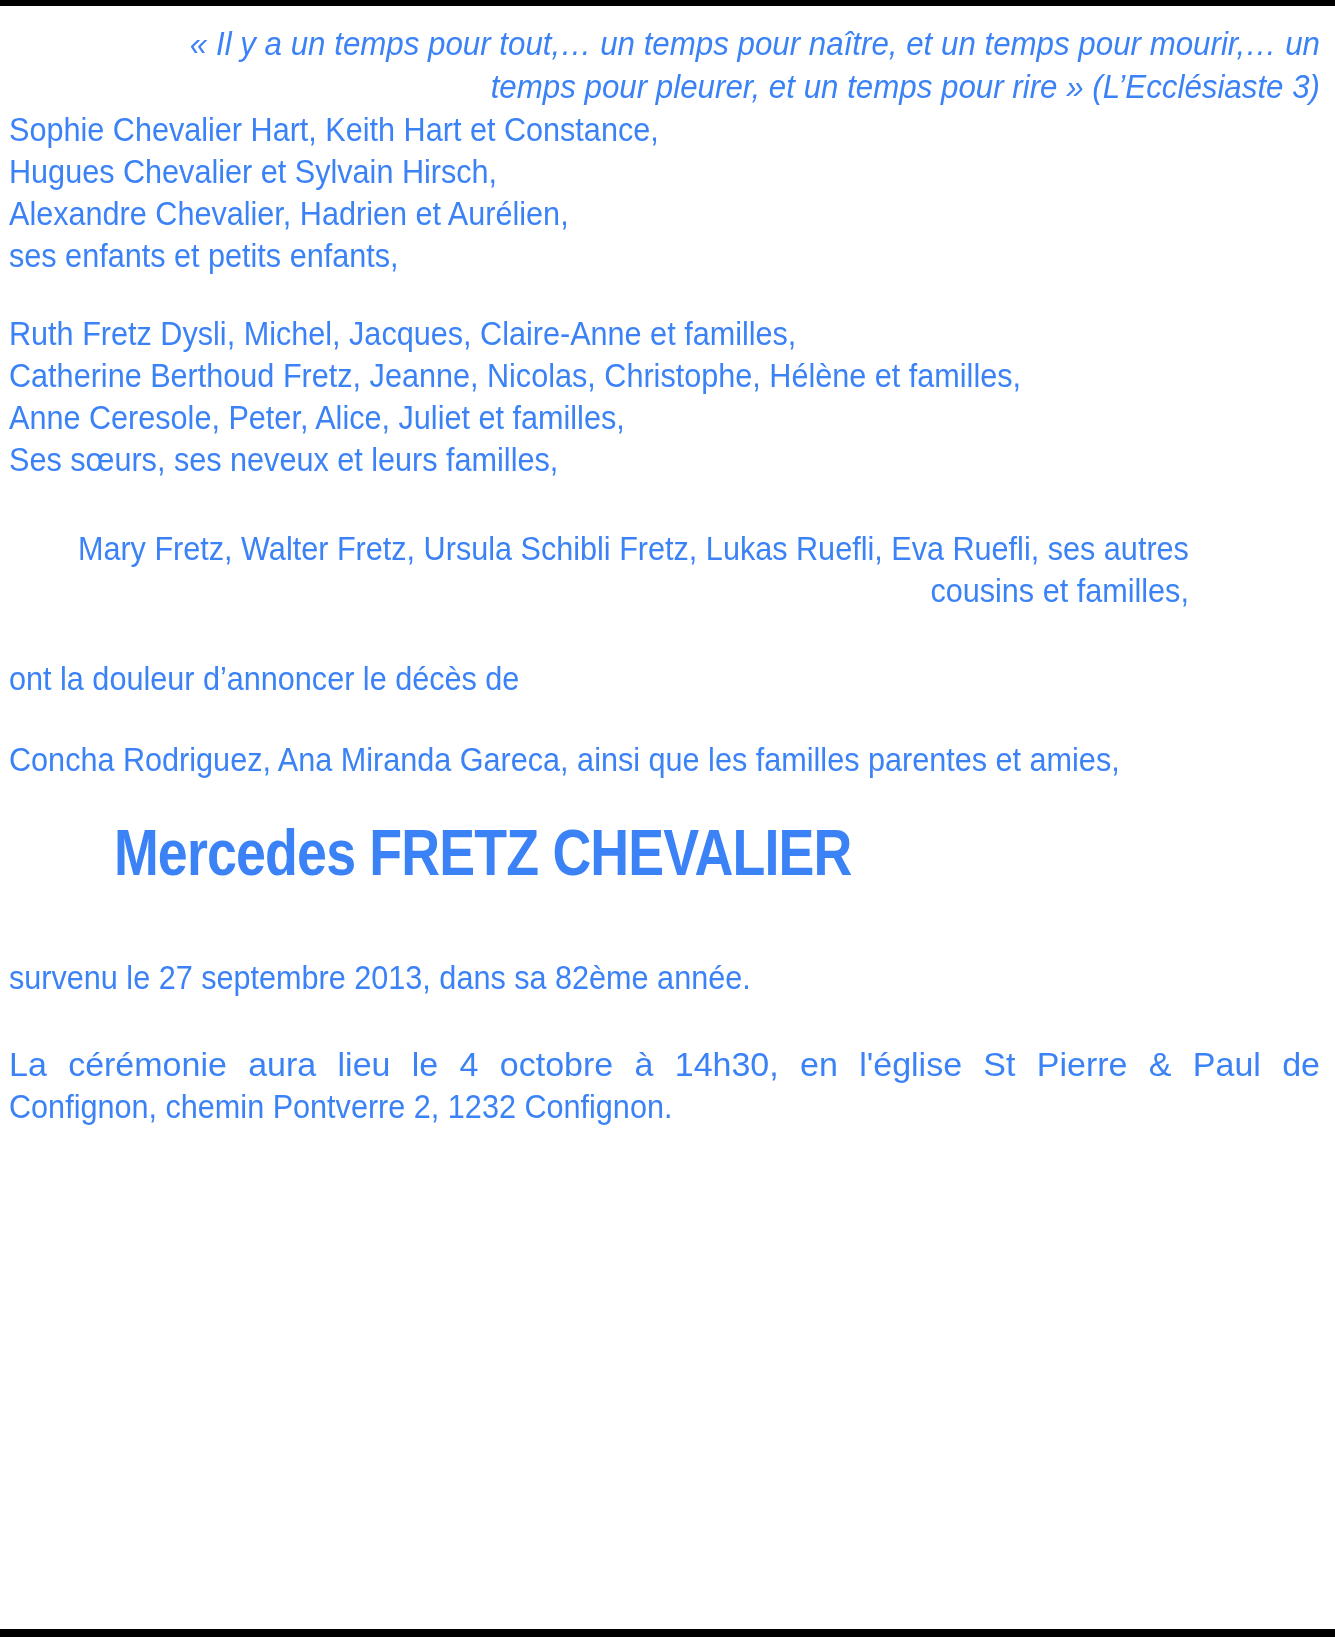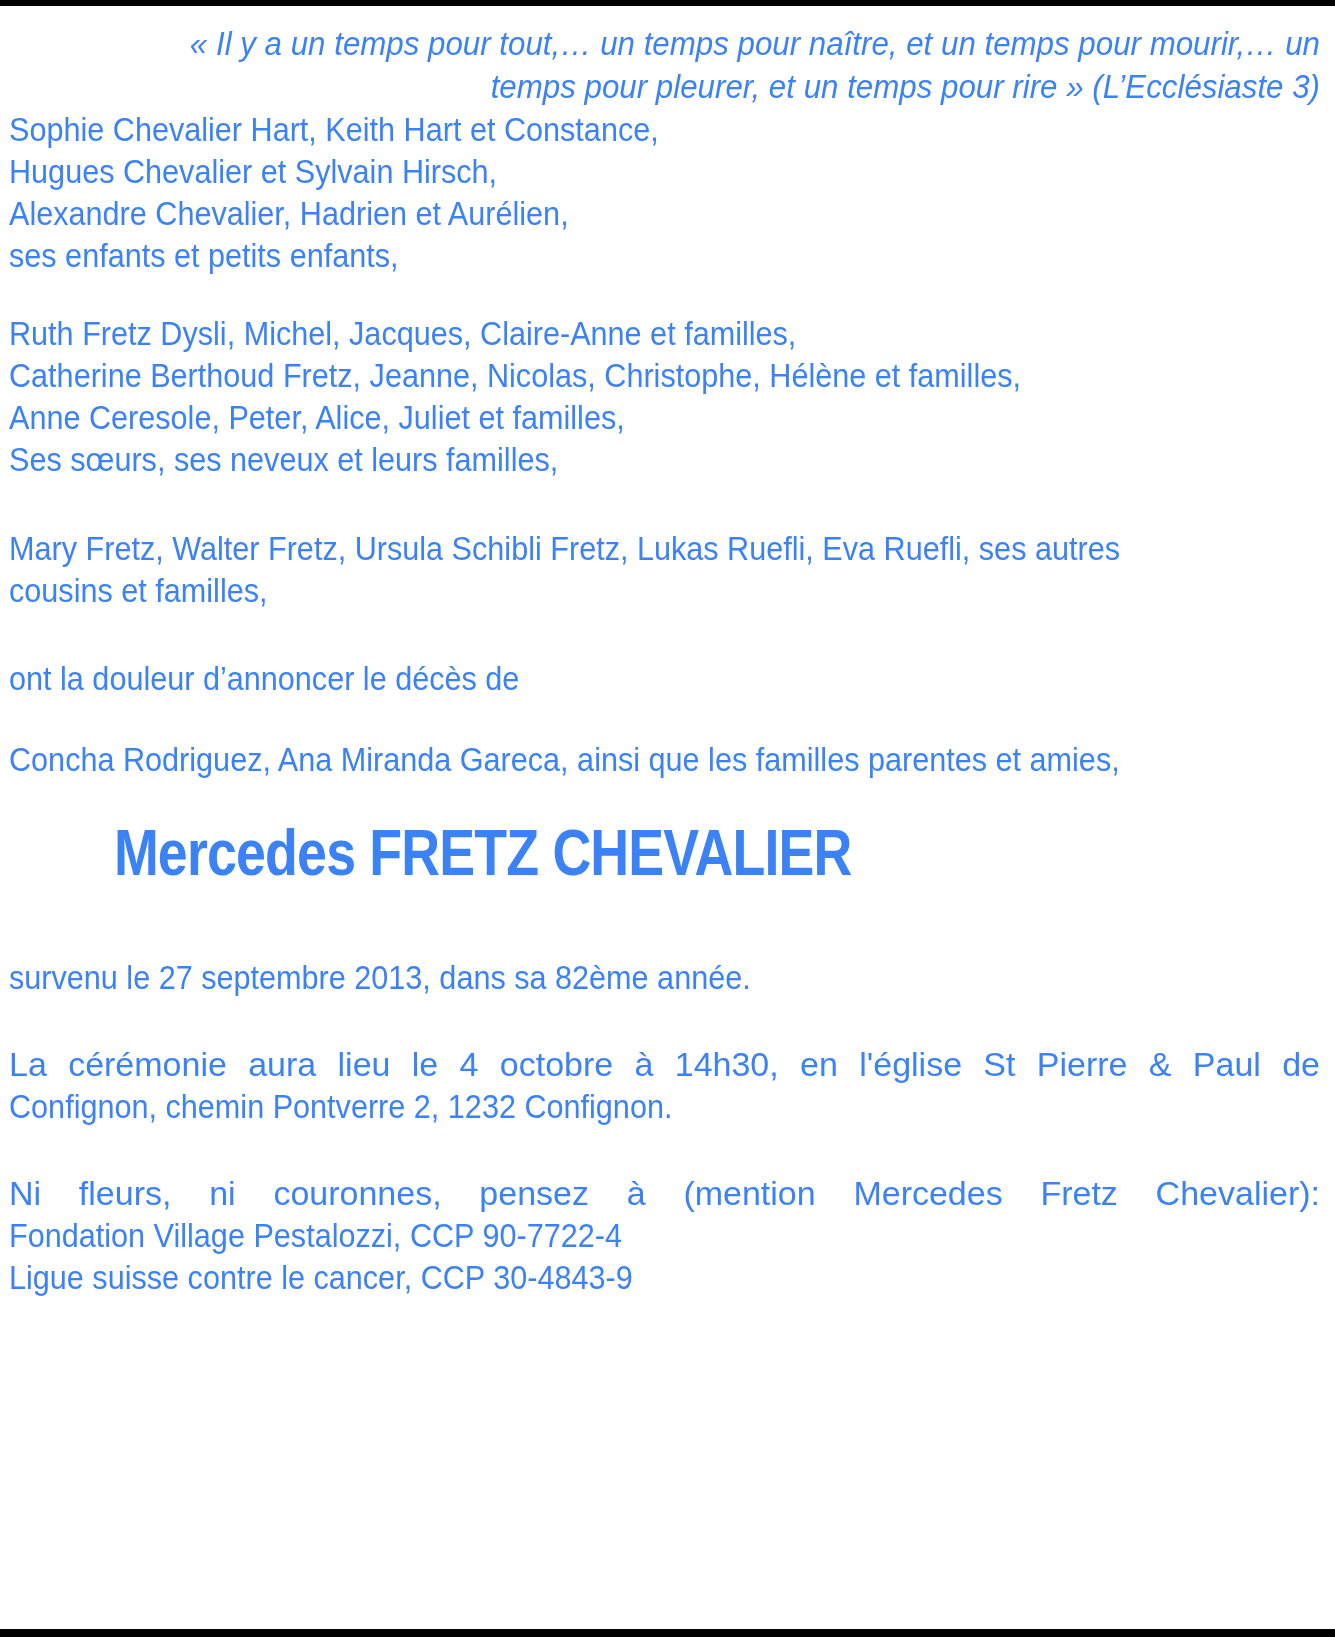--- a/index.html
+++ b/index.html
@@ -21,21 +21,21 @@
   
   .quote { margin-top: 22px; font-style: italic; font-size: 34px; line-height: 43px; text-align: right; }
   .quote .line { white-space: nowrap; transform: scaleX(0.92); transform-origin: 100% 50%; }
 
   
   .block { font-size: 34px; line-height: 42px; }
   .block .line { white-space: nowrap; transform: scaleX(0.90); transform-origin: 0 50%; }
 
   .g1 { }
   .g2 { margin-top: 36px; }
-  .g3 { margin-top: 47px; }
+  .g3 { margin-top: 47px; text-align: right; }
   .g4 { margin-top: 39px; }
   .announce { margin-top: 46px; }
 
   .title { margin-top: 38px; font-size: 64px; line-height: 70px; font-weight: bold; text-align: left; }
   .title .line { white-space: nowrap; transform: scaleX(0.84); transform-origin: 50% 50%; letter-spacing: -1px; }
 
   .survenu { margin-top: 68px; }
   .defunte { margin-top: 42px; }
   .ceremonie { margin-top: 45px; }
   .dons { margin-top: 45px; }
@@ -93,23 +93,18 @@
     <div class="block survenu">
       <div class="line">survenu le 27 septembre 2013, dans sa 82ème année.</div>
     </div>
 
 
     <div class="block ceremonie">
       <div class="line just">La cérémonie aura lieu le 4 octobre à 14h30, en l'église St Pierre &amp; Paul de</div>
       <div class="line">Confignon, chemin Pontverre 2, 1232 Confignon.</div>
     </div>
 
-    <div class="block dons">
-      <div class="line just">Ni fleurs, ni couronnes, pensez à  (mention Mercedes Fretz Chevalier):</div>
-      <div class="line">Fondation Village Pestalozzi, CCP 90-7722-4</div>
-      <div class="line">Ligue suisse contre le cancer, CCP 30-4843-9</div>
-    </div>
 
 
   </div>
 
   <div class="bar bar-bottom"></div>
 </div>
 
 </body></html>

